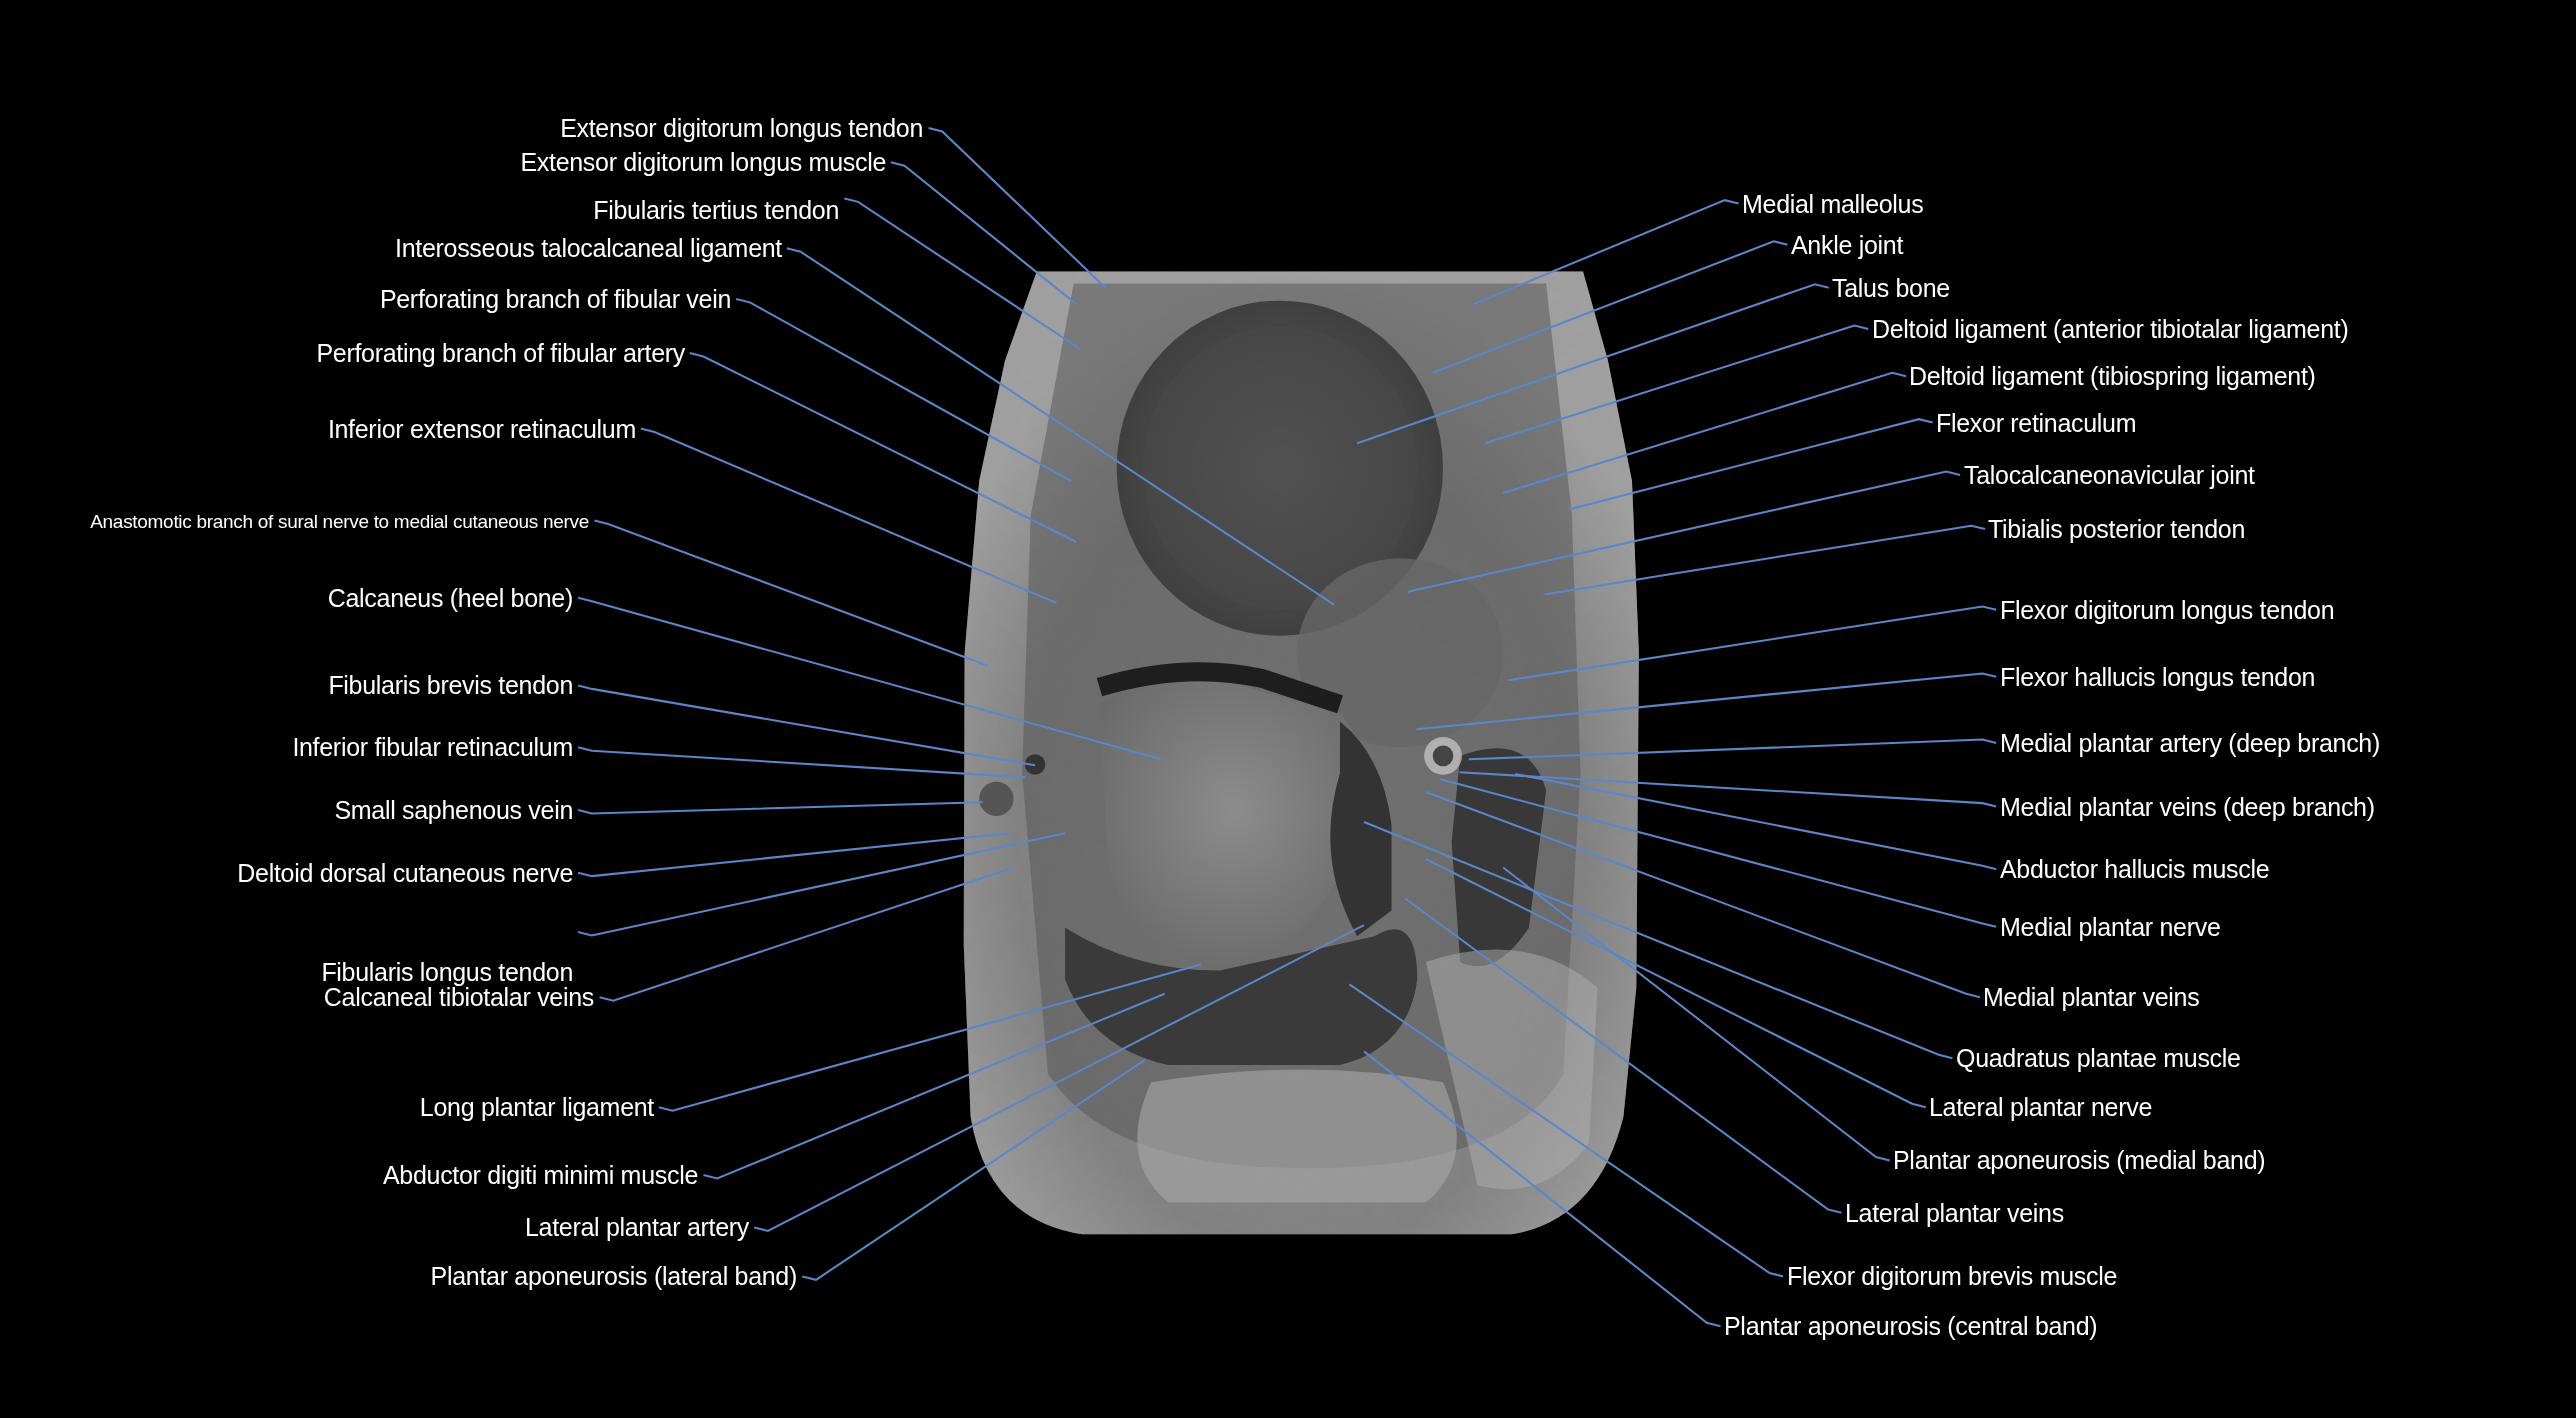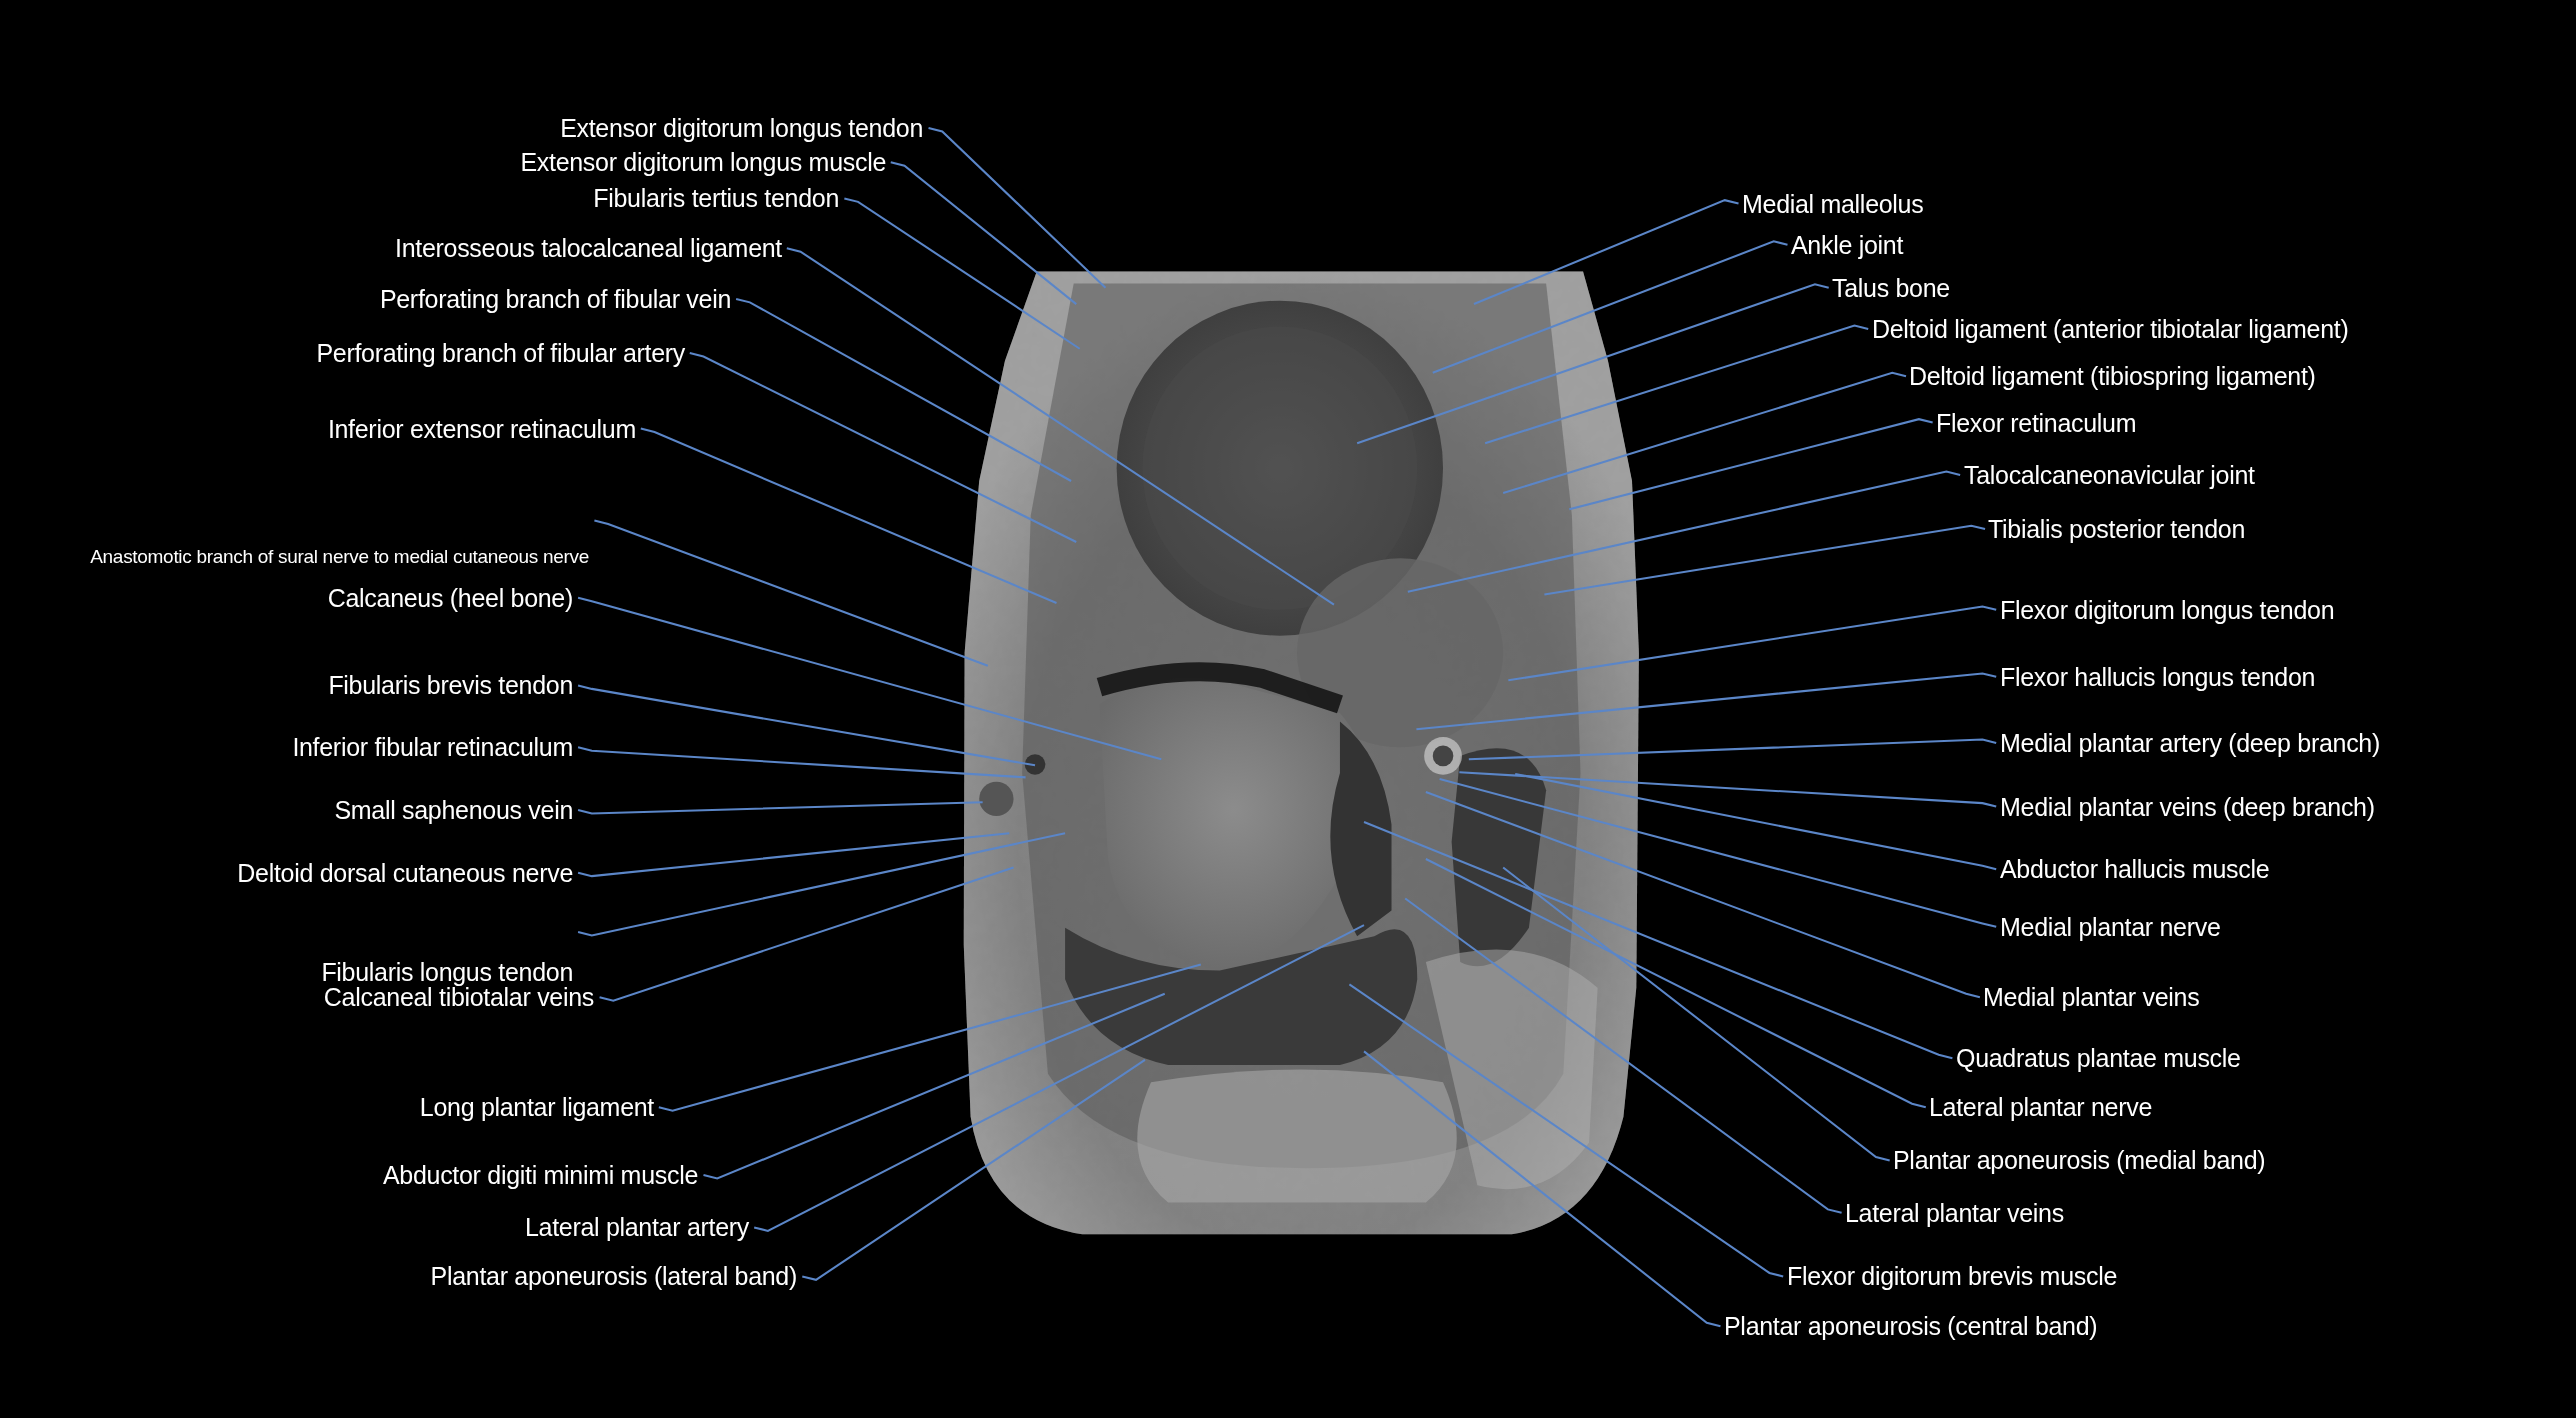--- a/index.html
+++ b/index.html
@@ -2,21 +2,21 @@
 <html style="font-size:13.7px"><head>
 <meta charset="utf-8">
 <style>
   html, body { margin: 0; padding: 0; background: #000; }
   body { width: 2576px; height: 1419px; position: relative; overflow: hidden;
          font-family: "Liberation Sans", "DejaVu Sans", sans-serif; }
   #canvas { position: absolute; left: 0; top: 0; width: 2576px; height: 1416px; }
   .label { position: absolute; color: #ffffff; font-size: 25px; line-height: 29px;
            white-space: nowrap; transform: translateY(-50%); letter-spacing: -0.3px; }
   .label.left { text-align: right; }
-  .label.left.small { font-size: 19px; margin-top: 35px; }
+  .label.left.small { font-size: 19px; }
   .label.right { text-align: left; }
   svg { position: absolute; left: 0; top: 0; }
 </style>
 </head>
 <body>
 
 <div id="canvas">
   <svg id="mri" width="2576" height="1419" viewBox="0 0 2999 1652">
     <defs>
       <radialGradient id="softTissue" cx="50%" cy="60%" r="60%">
@@ -108,21 +108,21 @@
       <polyline points="2242,1289 2226,1285 1660,1000" fill="none" stroke="#5b86c8" stroke-width="2.4"></polyline>
       <polyline points="2200,1351 2184,1347 1750,1010" fill="none" stroke="#5b86c8" stroke-width="2.4"></polyline>
       <polyline points="2144,1412 2128,1408 1636,1046" fill="none" stroke="#5b86c8" stroke-width="2.4"></polyline>
       <polyline points="2076,1486 2060,1482 1571,1146" fill="none" stroke="#5b86c8" stroke-width="2.4"></polyline>
       <polyline points="2003,1544 1987,1540 1588,1224" fill="none" stroke="#5b86c8" stroke-width="2.4"></polyline>
     </svg>
 
   <div id="labels">
       <div class="label left" style="right: 1653px; top: 128px;">Extensor digitorum longus tendon</div>
       <div class="label left" style="right: 1690px; top: 162px;">Extensor digitorum longus muscle</div>
-      <div class="label left" style="right: 1737px; top: 198px;">Fibularis tertius tendon</div>
+      <div class="label left" style="right: 1737px; top: 210px;">Fibularis tertius tendon</div>
       <div class="label left" style="right: 1794px; top: 248px;">Interosseous talocalcaneal ligament</div>
       <div class="label left" style="right: 1845px; top: 299px;">Perforating branch of fibular vein</div>
       <div class="label left" style="right: 1891px; top: 353px;">Perforating branch of fibular artery</div>
       <div class="label left" style="right: 1940px; top: 429px;">Inferior extensor retinaculum</div>
       <div class="label left small" style="right: 1987px; top: 521px;">Anastomotic branch of sural nerve to medial cutaneous nerve</div>
       <div class="label left" style="right: 2003px; top: 598px;">Calcaneus (heel bone)</div>
       <div class="label left" style="right: 2003px; top: 685px;">Fibularis brevis tendon</div>
       <div class="label left" style="right: 2003px; top: 747px;">Inferior fibular retinaculum</div>
       <div class="label left" style="right: 2003px; top: 810px;">Small saphenous vein</div>
       <div class="label left" style="right: 2003px; top: 873px;">Deltoid dorsal cutaneous nerve</div>

